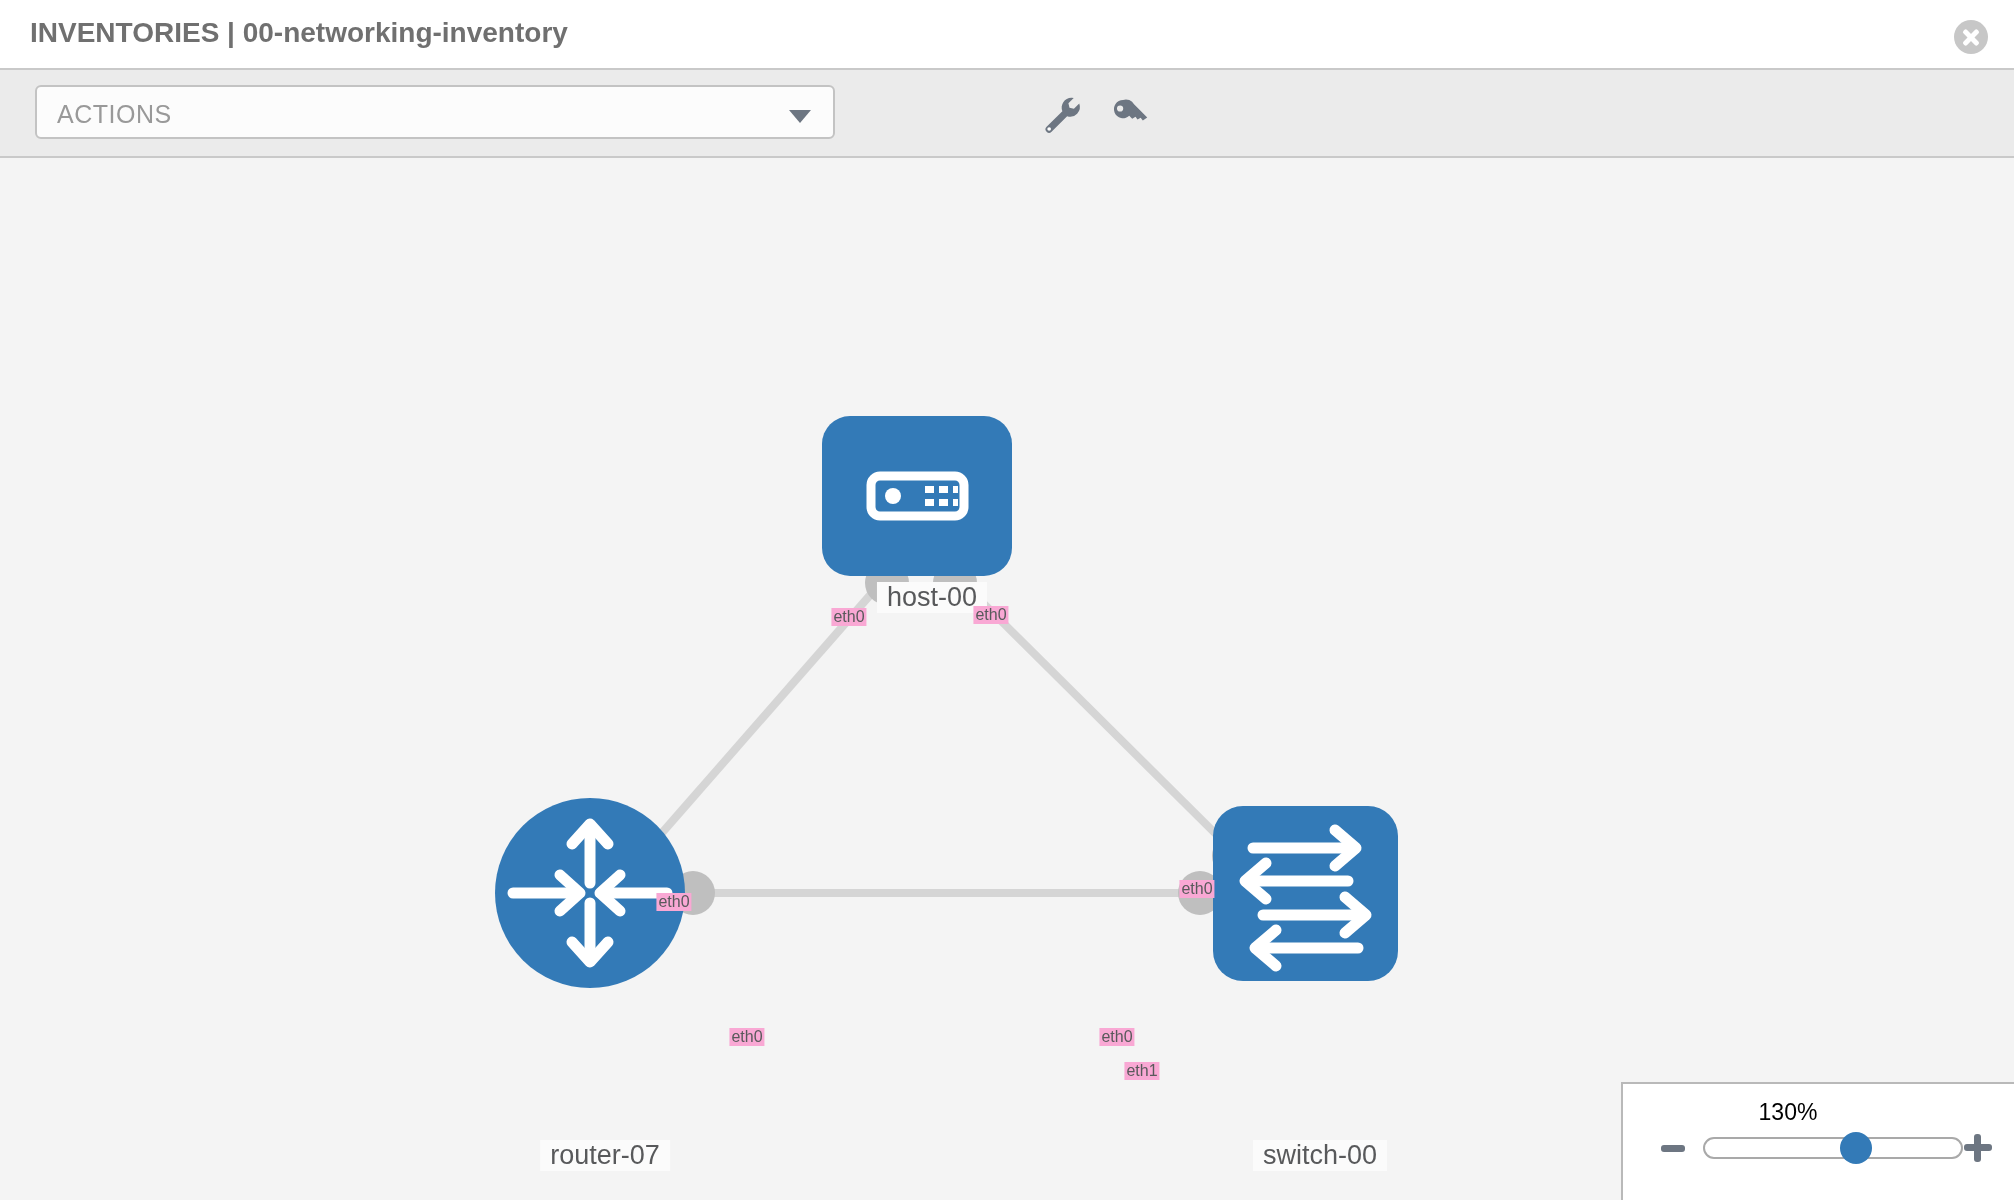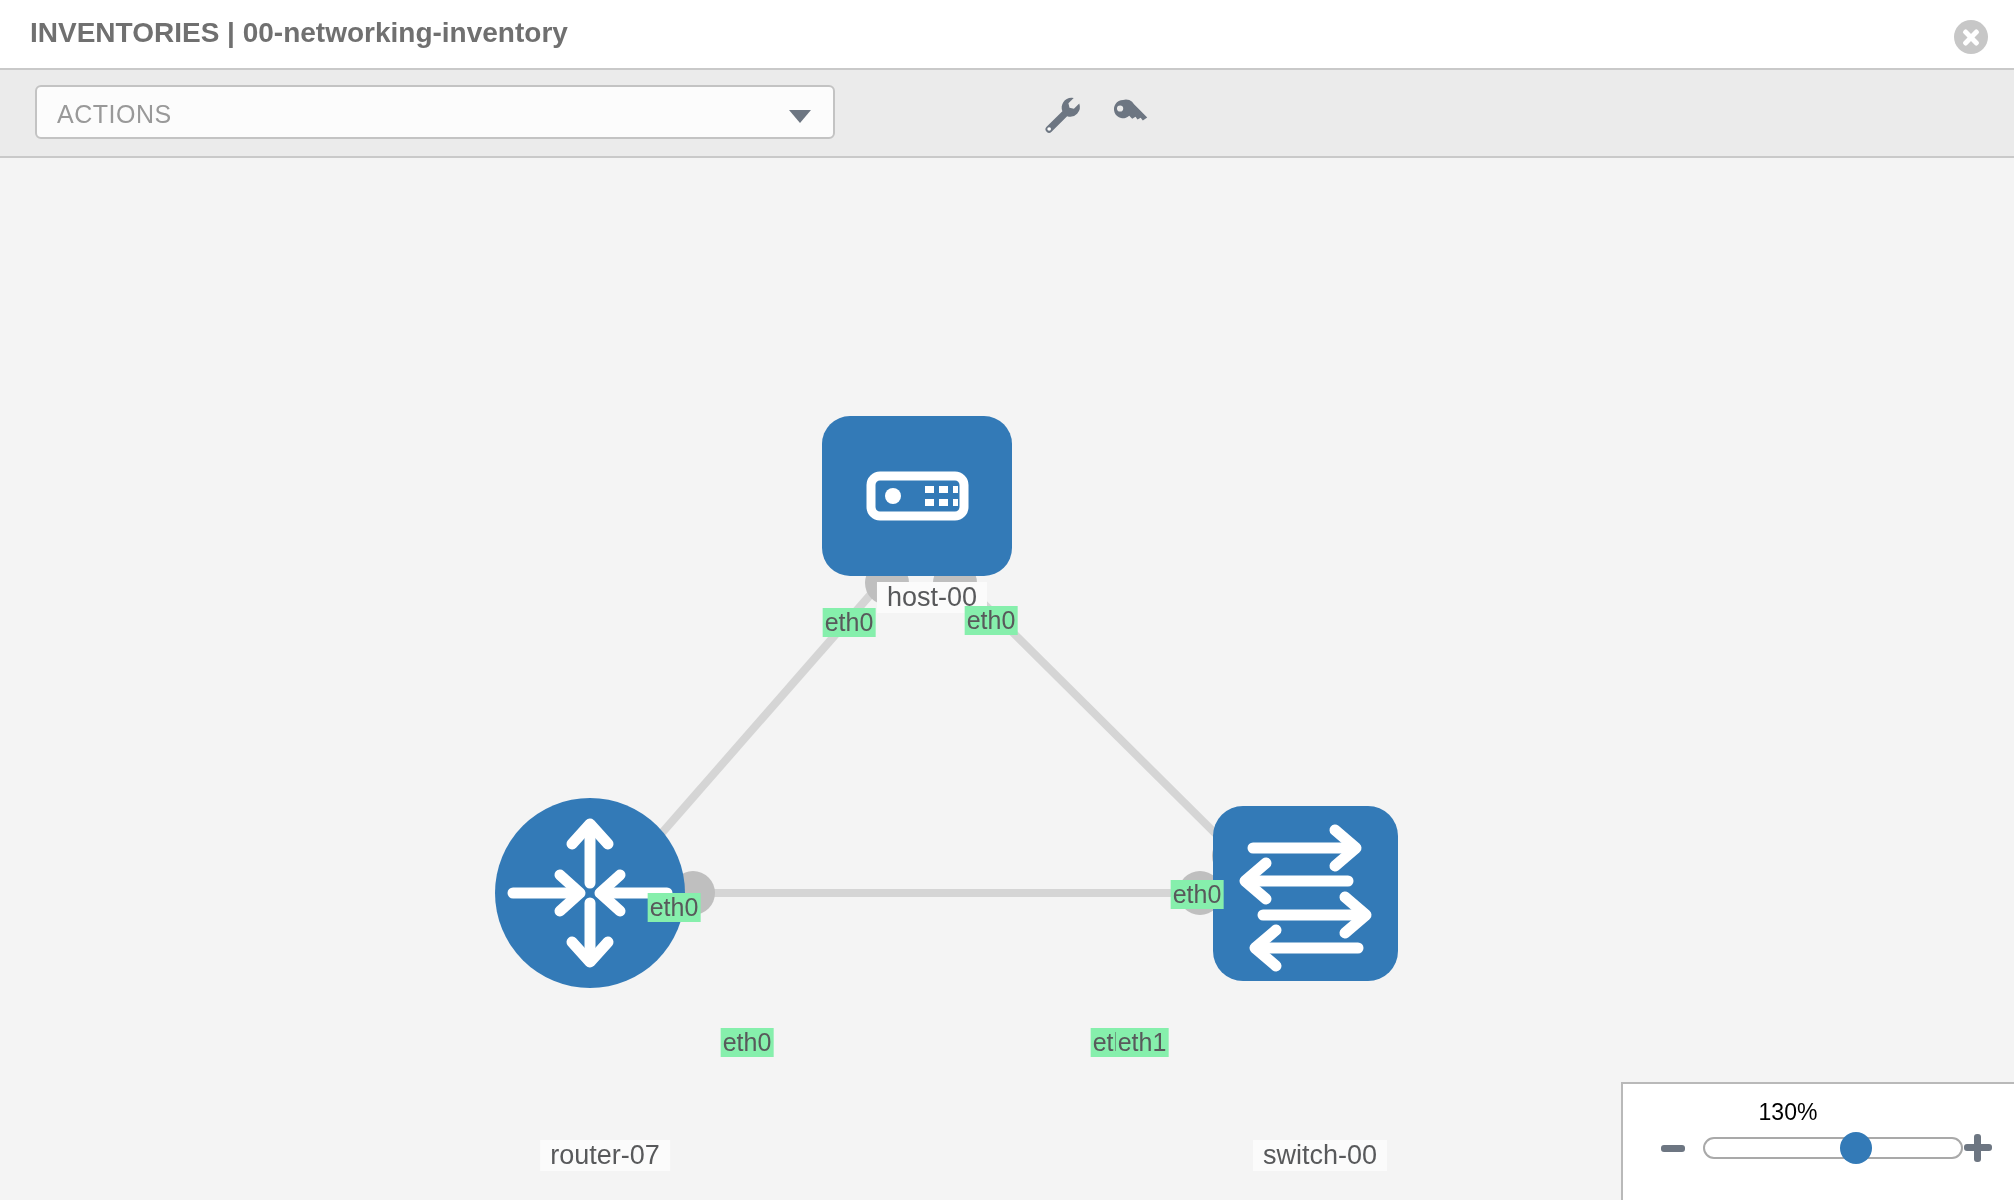--- a/index.html
+++ b/index.html
@@ -153,23 +153,23 @@
     font-size: 27px;
     color: #58595b;
     background: #fbfbfb;
     white-space: nowrap;
     transform: translateX(-50%);
     padding: 0 10px;
     margin-left: 15px;
   }
   .iface-label {
     position: absolute;
-    font-size: 25px;
+    font-size: 16px;
     color: #58595b;
-    background: #86efac;
+    background: #f9a8d4;
     white-space: nowrap;
     transform: translateX(-50%);
     padding: 0 2px;
   }
 
   
   .zoom-panel {
     position: absolute;
     left: 1621px;
     top: 1082px;
@@ -340,21 +340,21 @@
     <div class="node-label" style="left:917px; top:424px;">host-00</div>
     <div class="node-label" style="left:590px; top:982px;">router-07</div>
     <div class="node-label" style="left:1305px; top:982px;">switch-00</div>
 
     <div class="iface-label" style="left:849px; top:450px;">eth0</div>
     <div class="iface-label" style="left:991px; top:448px;">eth0</div>
     <div class="iface-label" style="left:674px; top:735px;">eth0</div>
     <div class="iface-label" style="left:1197px; top:722px;">eth0</div>
     <div class="iface-label" style="left:747px; top:870px;">eth0</div>
     <div class="iface-label" style="left:1117px; top:870px;">eth0</div>
-    <div class="iface-label" style="left:1142px; top:870px;">eth1</div>
+    <div class="iface-label" style="left:1142px; top:904px;">eth1</div>
   </div>
 
   <div class="zoom-panel">
     <div class="zoom-pct">130%</div>
     <div class="zoom-minus"></div>
     <div class="zoom-track"></div>
     <div class="zoom-thumb" style="left: 216.8px;"></div>
     <div class="zoom-plus">
       <div class="p1"></div>
       <div class="p2"></div>

